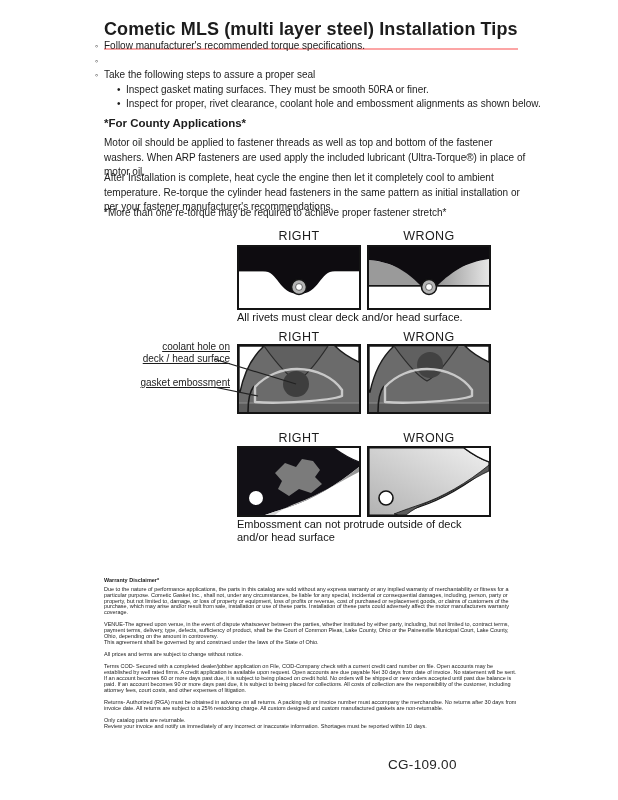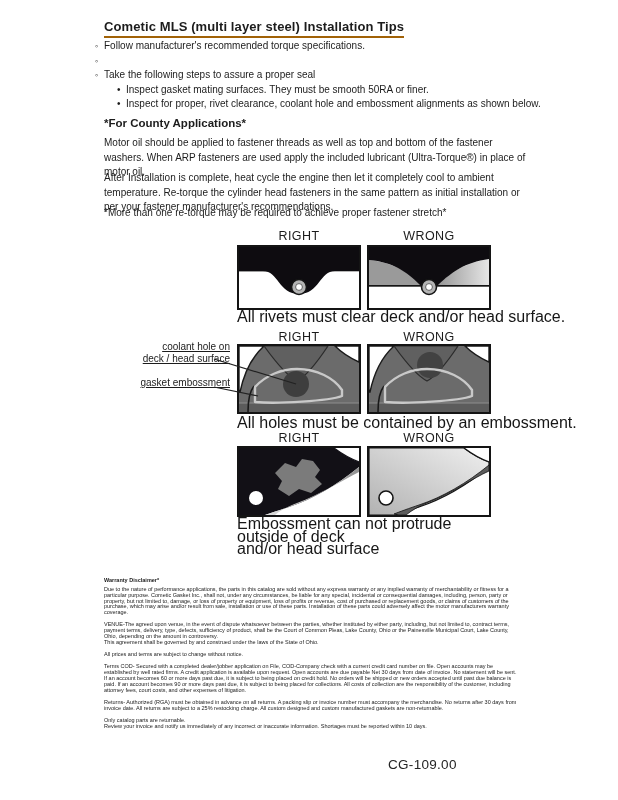--- a/index.html
+++ b/index.html
@@ -3,37 +3,37 @@
 <meta charset="utf-8">
 <style>
   * { margin:0; padding:0; box-sizing:border-box; }
   html,body { background:#e8e8e8; }
   .page {
     position:relative; width:618px; height:800px; background:#ffffff;
     font-family:"Liberation Sans", sans-serif; color:#1c1c1c; overflow:hidden;
     margin:0 auto;
   }
   .title {
-    position:absolute; left:104px; top:19px; font-size:13px; font-weight:bold;
-    border-bottom:2px solid #a16207; padding-bottom:2px; letter-spacing:.1px;
+    position:absolute; left:104px; top:19px; font-size:18px; font-weight:bold;
+    border-bottom:2px solid #fca5a5; padding-bottom:8px; letter-spacing:.1px;
   }
   .bullets { position:absolute; left:95px; top:39px; width:470px; font-size:10px; }
   .b-line { display:flex; line-height:14.5px; }
   .b-mark { width:9px; flex:0 0 9px; font-size:9px; }
   .b-line.indent { margin-left:22px; }
   .b-line.indent .b-mark { font-size:10px; }
   .diesel-heading { position:absolute; left:104px; top:117px; font-size:11.5px; font-weight:bold; }
   .para { position:absolute; left:104px; width:424px; font-size:10px; line-height:14.5px; }
   .p1 { top:136px; }
   .p2 { top:171px; }
   .note { top:206px; }
   .dlabel { position:absolute; width:124px; text-align:center; font-size:12.5px; letter-spacing:.4px; color:#1b1b1b; }
   .dbox { position:absolute; width:124px; border:2px solid #141414; background:#fff; }
   .dbox svg { display:block; }
-  .dcaption { position:absolute; left:237px; font-size:16px; line-height:12.5px; white-space:pre-line; color:#161616; }
+  .dcaption { position:absolute; left:237px; font-size:11px; line-height:12.5px; white-space:pre-line; color:#161616; }
   .ann { position:absolute; left:100px; width:130px; text-align:right; font-size:10px; line-height:11.5px; white-space:pre-line;text-decoration:underline; }
   .ann1 { top:341px; }
   .ann2 { top:377px; }
   .leader { position:absolute; left:208px; top:352px; pointer-events:none; z-index:5; }
   .legal { position:absolute; left:104px; top:577px; width:414px; color:#222; }
   .legal h4 { font-size:5.5px; margin-bottom:4px; }
   .legal p { font-size:5.5px; line-height:5.8px; margin-bottom:6.5px; white-space:pre-line; }
   .footer-code { position:absolute; left:388px; top:757px; font-size:13.5px; color:#242424; letter-spacing:.3px;text-align:right; }
 </style>
 </head>
@@ -132,21 +132,20 @@
       <rect y="57" width="120" height="9" fill="#5c5c5c"></rect>
       <rect y="56.5" width="120" height="1" fill="#8d8d8d"></rect>
       <path d="M0 0 H25 C14 10 5 27 1 46 L0 46 Z" fill="#ffffff" stroke="#1a1a1a" stroke-width="1.4"></path>
       <path d="M120 0 H96 C103 7 111 12 120 16 Z" fill="#ffffff" stroke="#1a1a1a" stroke-width="1.4"></path>
       <path d="M25 0 C38 18 50 31 58 35 C66 31 79 15 89 0 Z" fill="#606060" stroke="#2b2b2b" stroke-width="1.2"></path>
       <path d="M9 66 C9 52 11 45 15 40" stroke="#1a1a1a" stroke-width="1.6" fill="none"></path>
       <circle cx="61" cy="19" r="13" fill="#424242"></circle>
       <path d="M16 56 L16 41 C27 29 43 23 58 23 C78 23 95 32 103 44 L103 50 C90 55 38 58 16 56 Z" fill="none" stroke="#c9c9c9" stroke-width="2.4" stroke-linejoin="round"></path>
     </svg>
   </div>
-  <div class="dcaption" style="top:417px;">All holes must be contained by an embossment.</div>
 
   <div class="dlabel" style="left:237px; top:431px;">RIGHT</div>
   <div class="dlabel" style="left:367px; top:431px;">WRONG</div>
 
   <div class="dbox" style="left:237px; top:446px;">
     <svg width="120" height="67" viewBox="0 0 120 67">
       <defs>
         <linearGradient id="g3" x1="1" y1="0" x2="0" y2="1">
           <stop offset="0" stop-color="#8f8f8f"></stop>
             <stop offset="1" stop-color="#dcdcdc"></stop>

